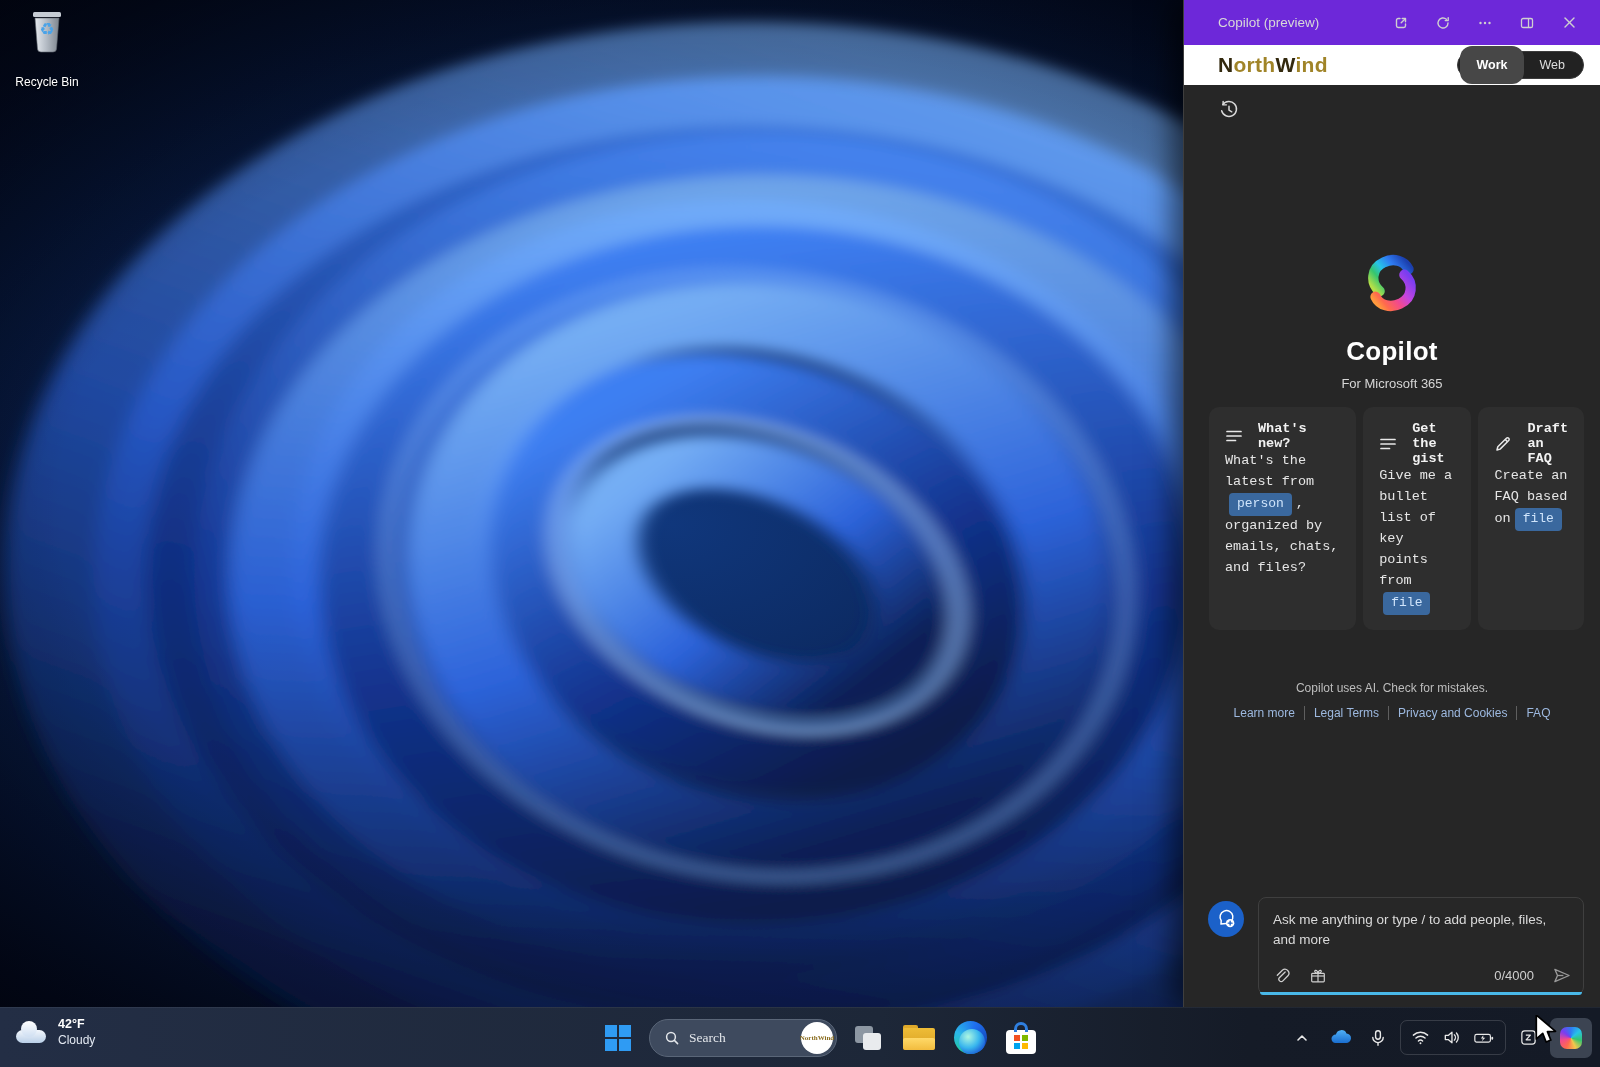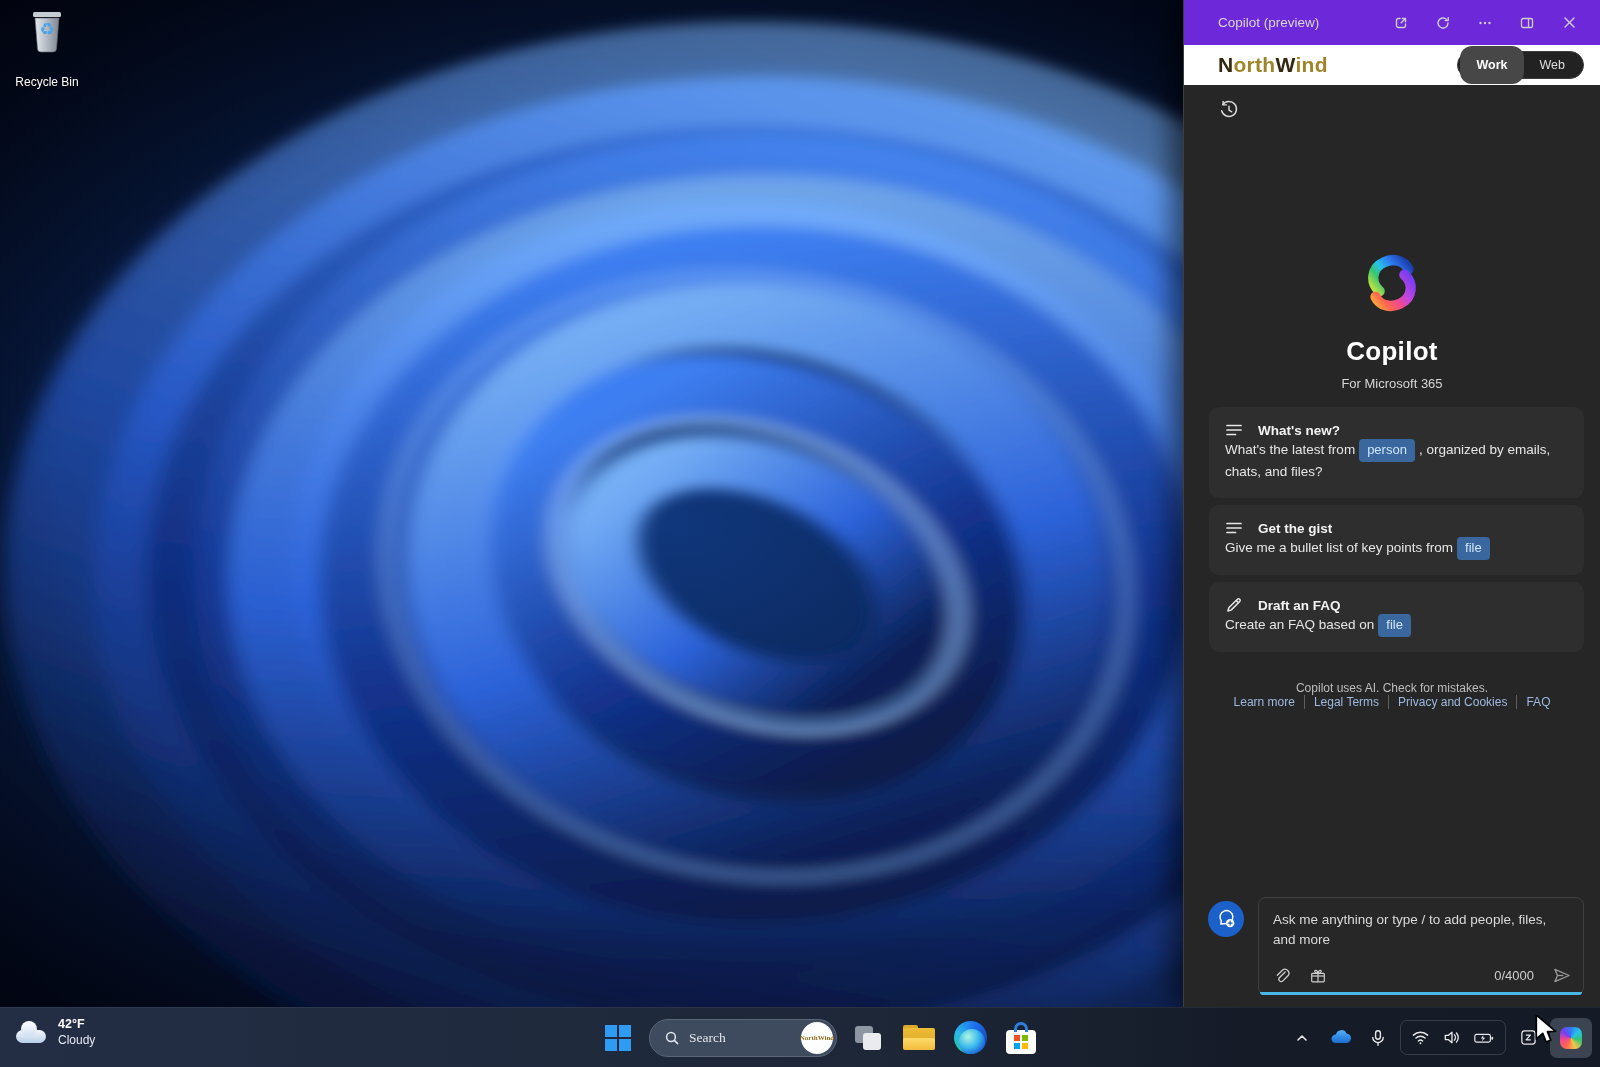--- a/index.html
+++ b/index.html
@@ -32,31 +32,31 @@
   .wwseg.sel{background:#474747;color:#fff;font-weight:bold;}
 
   .chat{position:absolute;top:85px;left:0;right:0;bottom:0;background:#262626;padding-left:31px;}
   .history-btn{position:absolute;left:30px;top:10px;width:30px;height:30px;border-radius:6px;
                display:flex;align-items:center;justify-content:center;color:#d9d9d9;}
 
   .hero{position:absolute;top:165px;left:0;right:0;text-align:center;}
   .hero .cp-title{margin-top:16px;font-size:26px;font-weight:bold;color:#ffffff;letter-spacing:.3px;}
   .hero .cp-sub{margin-top:9px;font-size:13px;color:#d6d6d6;}
 
-  .cards{position:absolute;top:322px;left:25px;right:16px;display:flex;flex-direction:column;gap:7px;}
+  .cards{position:absolute;top:322px;left:25px;right:16px;display:flex;flex-direction:row;gap:7px;font-family:Liberation Mono, monospace;}
   .card{background:#2e2e2e;border-radius:10px;padding:14px 16px 15px;cursor:pointer;}
   .card-head{display:flex;align-items:center;gap:15px;}
   .card-head .ttl{font-size:13.5px;font-weight:bold;color:#f2f2f2;}
   .card-icn{width:18px;height:18px;color:#e8e8e8;flex:0 0 auto;}
   .card-body{margin-top:0;font-size:13.5px;color:#e6e6e6;line-height:1.55;}
   .chip{display:inline-block;background:#3a689e;color:#cfe4fb;border-radius:4px;padding:1px 8px 2px;margin:0 4px;font-size:13px;}
 
   .legal{position:absolute;top:596px;left:0;right:0;text-align:center;}
   .legal .disc{font-size:12px;color:#bdbdbd;}
-  .legal-links{font-size:12px;display:flex;justify-content:center;align-items:flex-end;}
+  .legal-links{margin-top:11px;font-size:12px;display:flex;justify-content:center;align-items:flex-end;}
   .flink{color:#9db9e0;cursor:pointer;}
   .flink + .flink{border-left:1px solid #5f5f5f;padding-left:9px;margin-left:9px;}
 
   .composer{position:absolute;left:0;right:0;bottom:13px;}
   .newchat{position:absolute;left:24px;top:4px;width:36px;height:36px;border-radius:50%;
            background:#1b61c9;display:flex;align-items:center;justify-content:center;}
   .inputbox{position:relative;margin:0 16px 0 74px;height:98px;border:1px solid #3f3f3f;border-radius:8px;
             box-sizing:border-box;padding:12px 14px 40px;background:#272727;}
   .inputbox .ph{font-size:13.5px;color:#dadada;line-height:1.45;max-width:330px;}
   .inputrow{position:absolute;left:14px;right:12px;bottom:9px;display:flex;align-items:center;gap:18px;color:#cfcfcf;}

